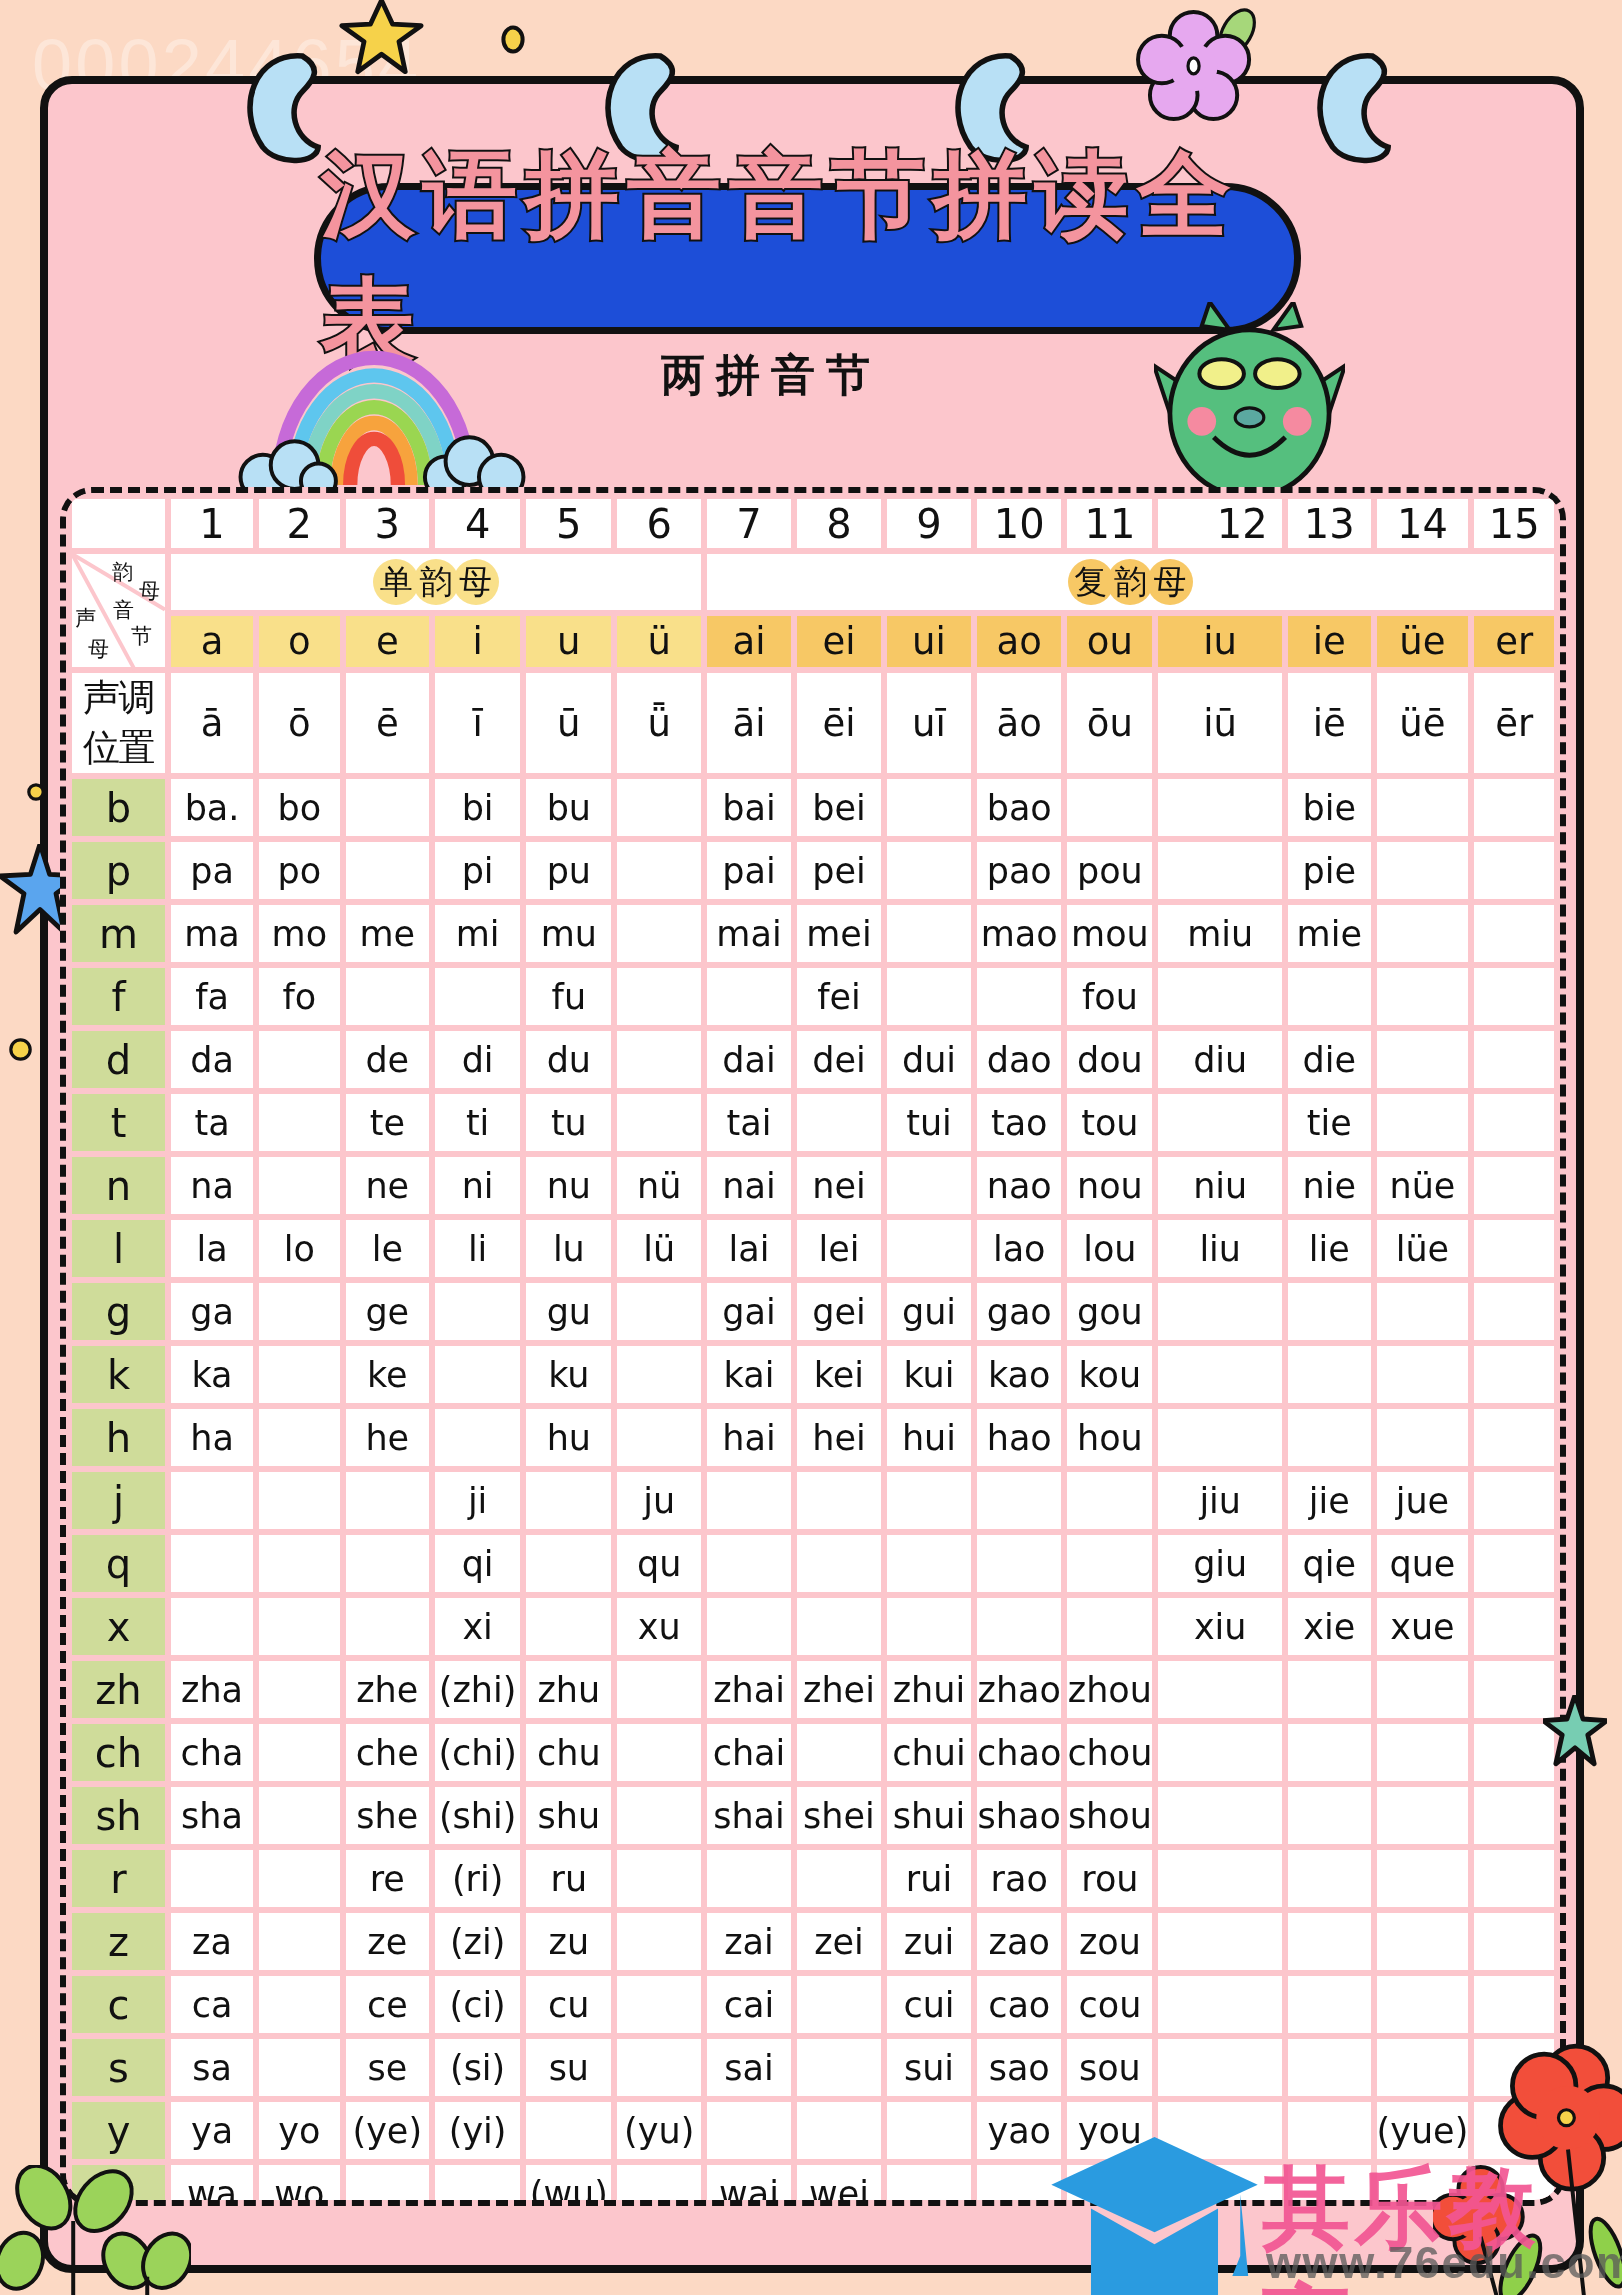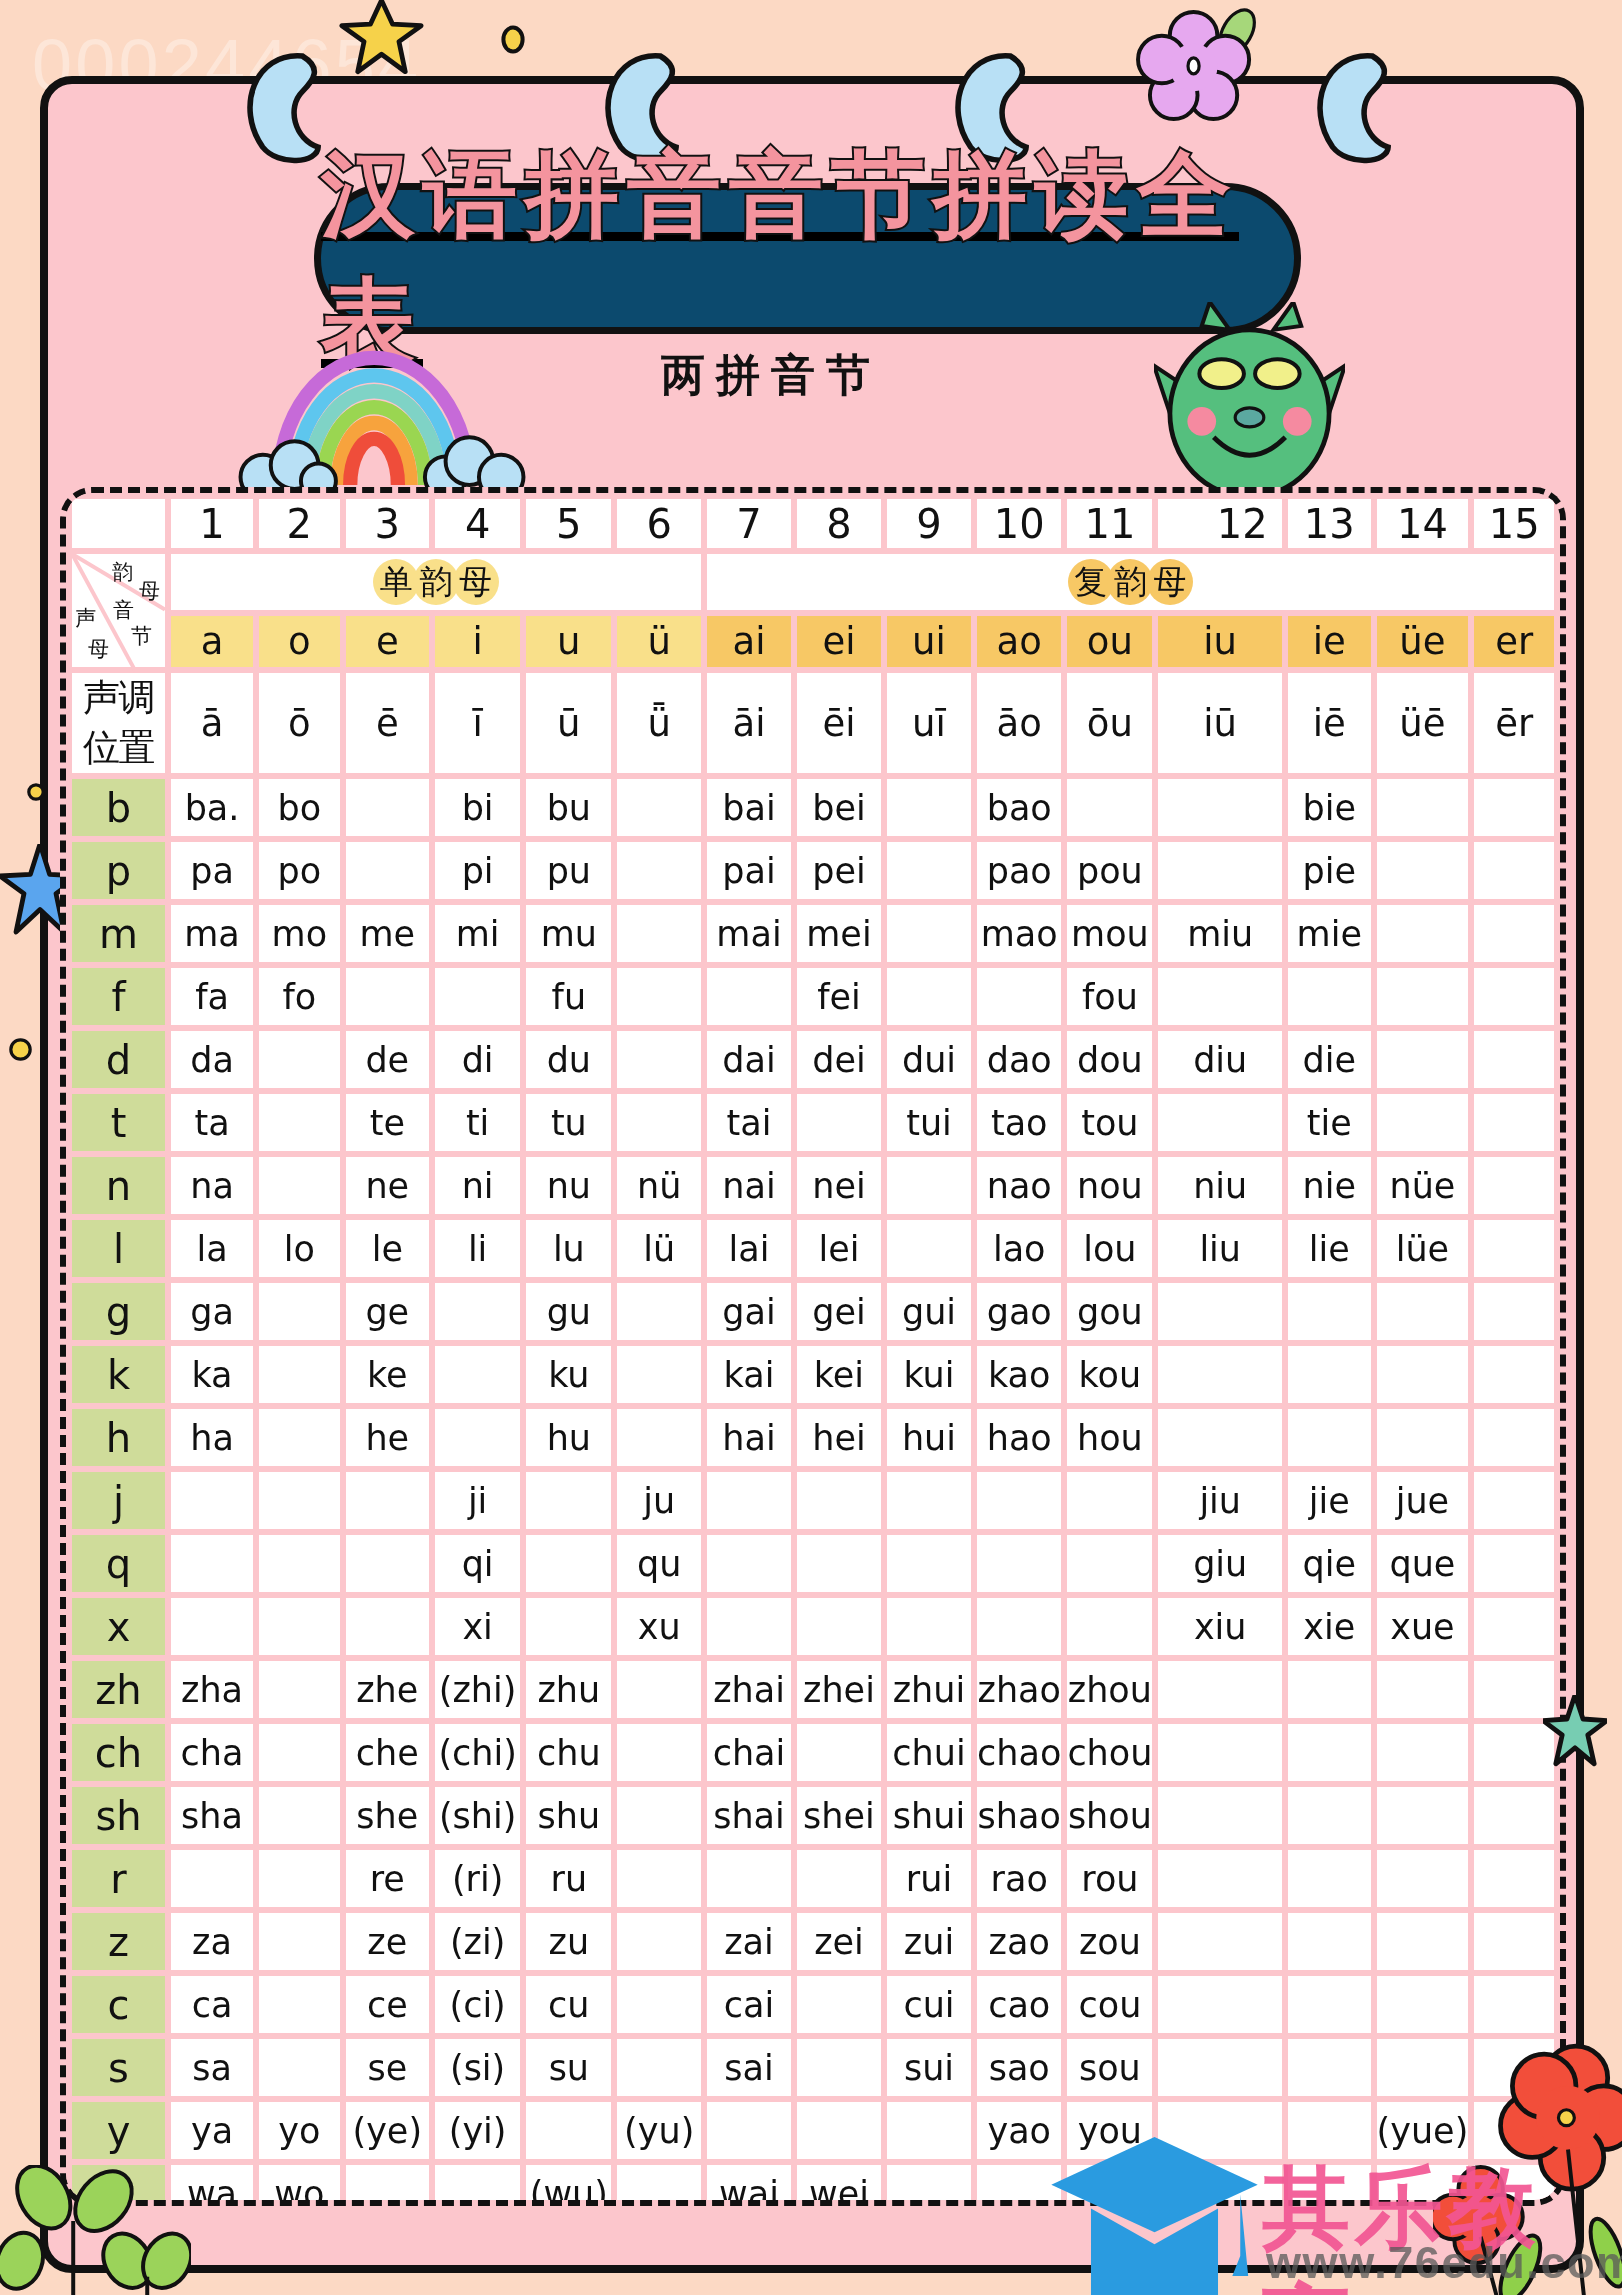--- a/index.html
+++ b/index.html
@@ -1,20 +1,20 @@
 <!DOCTYPE html>
 <html style="font-size:12.7px"><head>
 <meta charset="utf-8">
 <style>
   html,body{margin:0;padding:0;}
   body{width:1622px;height:2295px;background:#fcd9c4;position:relative;overflow:hidden;font-family:"DejaVu Sans","Liberation Sans",sans-serif;}
   .watermark-num{position:absolute;left:32px;top:24px;font-size:72px;color:rgba(255,255,255,0.35);font-family:"Liberation Sans",sans-serif;letter-spacing:3.2px;}
   .board{position:absolute;left:40px;top:76px;width:1544px;height:2197px;background:#fcc6cc;border:8px solid #111;border-radius:32px;box-sizing:border-box;}
   .deco{position:absolute;}
-  .title-cloud{position:absolute;left:314px;top:183px;width:987px;height:151px;background:#0c4a6e;border:7.2px solid #111;border-radius:76px;box-sizing:border-box;display:flex;align-items:center;justify-content:center;text-decoration:underline;}
+  .title-cloud{position:absolute;left:314px;top:183px;width:987px;height:151px;background:#1d4ed8;border:7.2px solid #111;border-radius:76px;box-sizing:border-box;display:flex;align-items:center;justify-content:center;}
   .title-text{font-size:94px;font-weight:bold;color:#f4949e;letter-spacing:8px;-webkit-text-stroke:4px #111;paint-order:stroke fill;font-family:"DejaVu Sans",sans-serif;}
   .subtitle{position:absolute;left:661px;top:346px;font-size:44px;font-weight:bold;color:#111;letter-spacing:11px;font-family:"DejaVu Serif",serif;}
   .table-wrap{position:absolute;left:60px;top:487px;width:1506px;height:1719px;border:6.4px dashed #111;border-radius:32px;box-sizing:border-box;background:#fcc6cc;overflow:hidden;}
   table.py{position:absolute;left:0;top:0;border-collapse:separate;border-spacing:6.4px;background:#fcc6cc;}
   table.py td{background:#fff;text-align:center;vertical-align:middle;padding:0;color:#111;font-family:"DejaVu Sans",sans-serif;}
   .numrow td{height:49px;font-size:40px;font-family:"Liberation Sans",sans-serif;}
   .grouprow td{height:56px;}
   .finrow td{height:51px;font-size:37px;}
   .finrow td.single{background:#f9e08a;}
   .finrow td.compound{background:#f7c865;}

